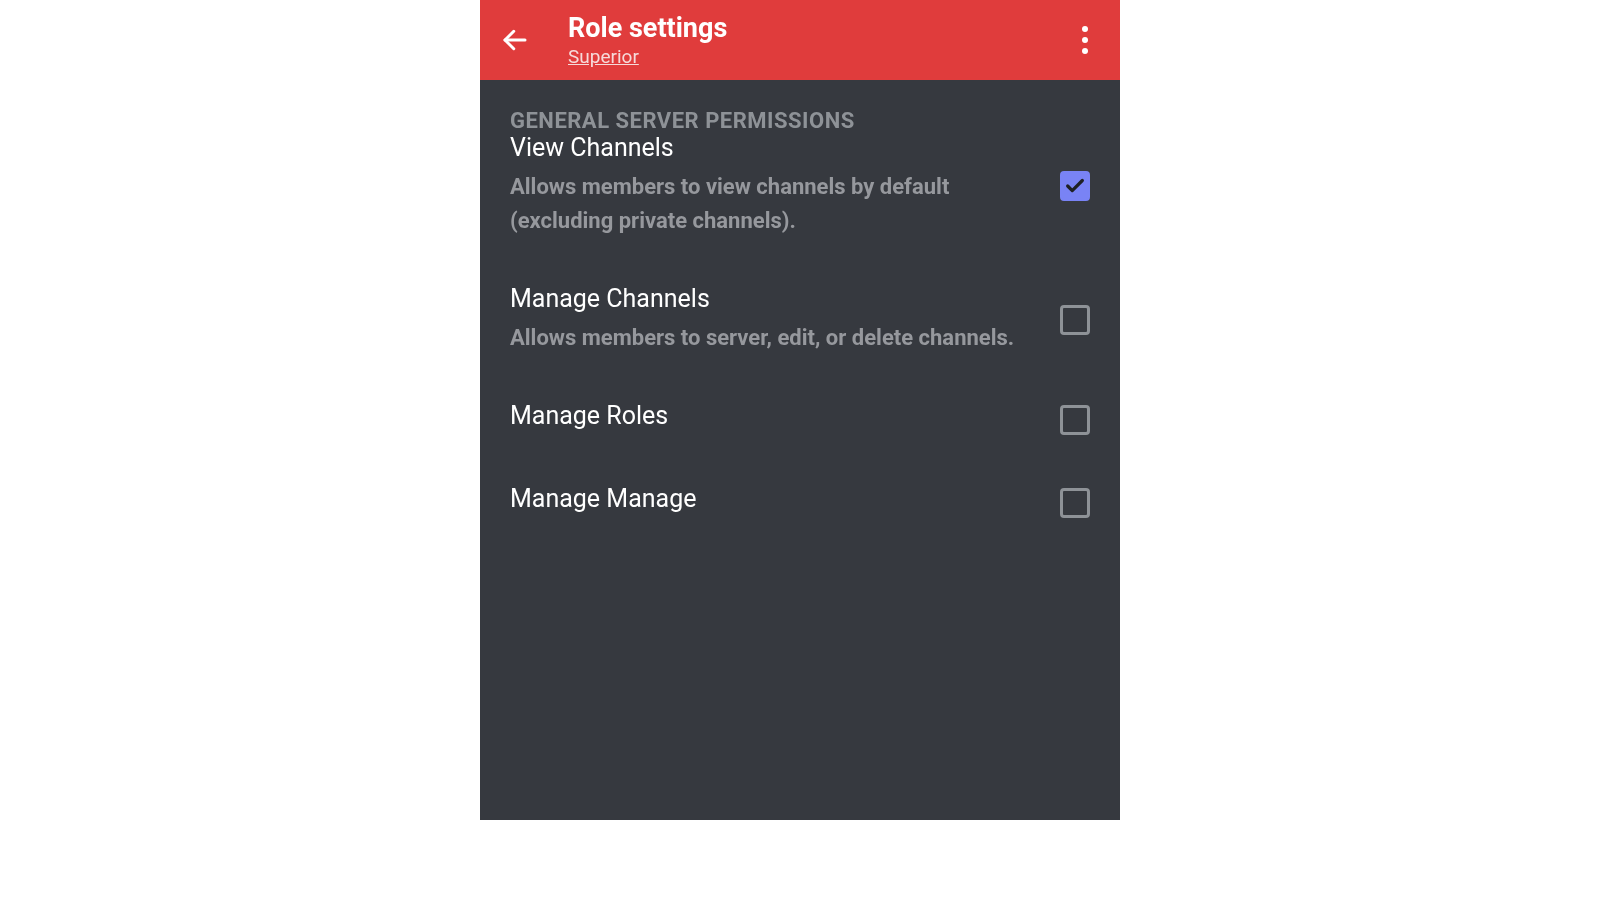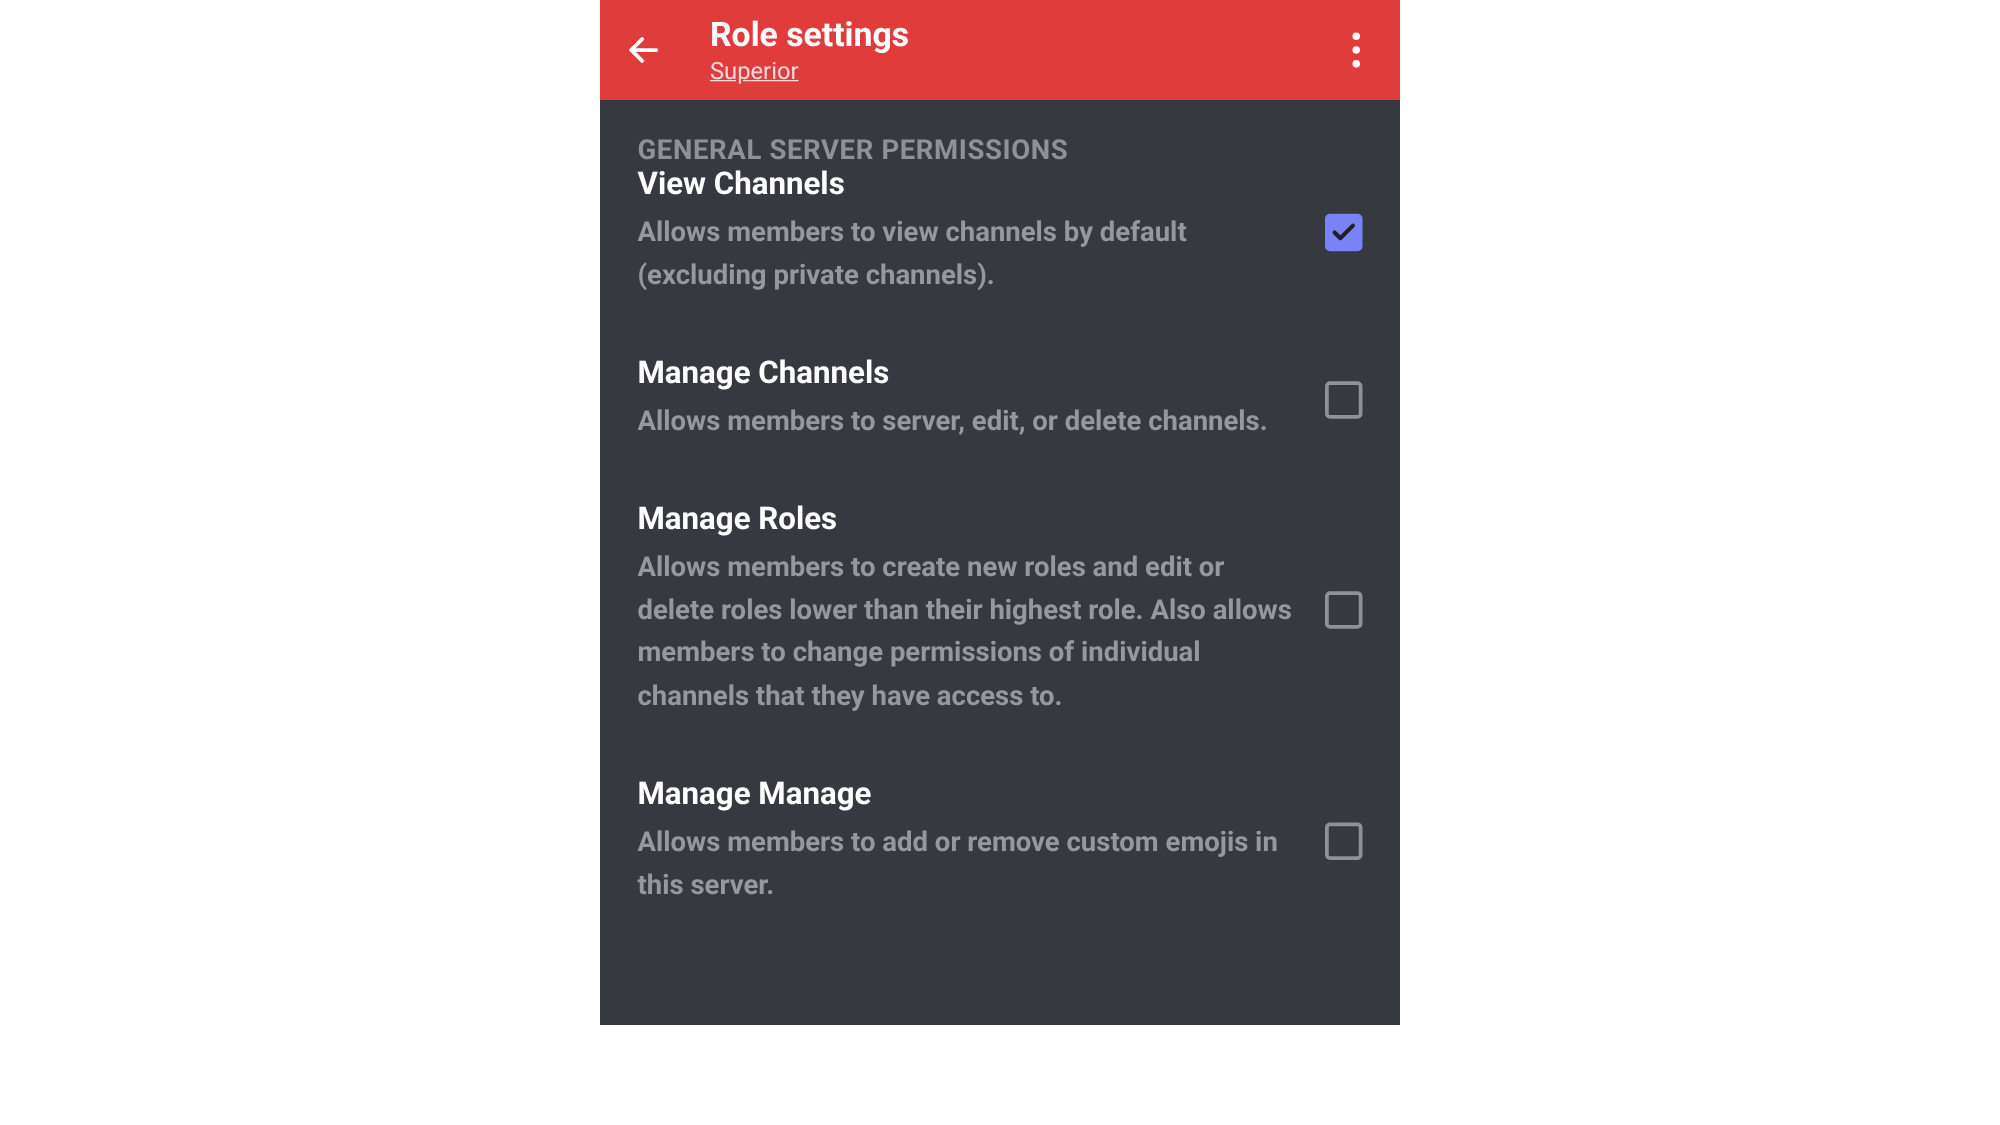--- a/index.html
+++ b/index.html
@@ -94,21 +94,21 @@
       align-items: center;
       gap: 24px;
       margin-bottom: 46px;
     }
     .permission-text {
       flex: 1;
     }
     .permission-title {
       color: #ffffff;
       font-size: 25px;
-      font-weight: 700;
+      font-weight: 400;
       margin-bottom: 8px;
     }
     .permission-desc {
       color: #96989d;
       font-size: 22px;
       line-height: 1.55;
       font-weight: 700;
     }
     .checkbox {
       width: 30px;
@@ -175,27 +175,25 @@
       <div class="permission-text">
         <div class="permission-title">Manage Channels</div>
         <div class="permission-desc">Allows members to server, edit, or delete channels.</div>
       </div>
       <div class="checkbox"></div>
     </div>
 
     <div class="permission-row">
       <div class="permission-text">
         <div class="permission-title">Manage Roles</div>
-        <div class="permission-desc">Allows members to create new roles and edit or delete roles lower than their highest role. Also allows members to change permissions of individual channels that they have access to.</div>
       </div>
       <div class="checkbox"></div>
     </div>
 
     <div class="permission-row">
       <div class="permission-text">
         <div class="permission-title">Manage Manage</div>
-        <div class="permission-desc">Allows members to add or remove custom emojis in this server.</div>
       </div>
       <div class="checkbox"></div>
     </div>
 
   </div>
 </div>
 
 </body></html>

